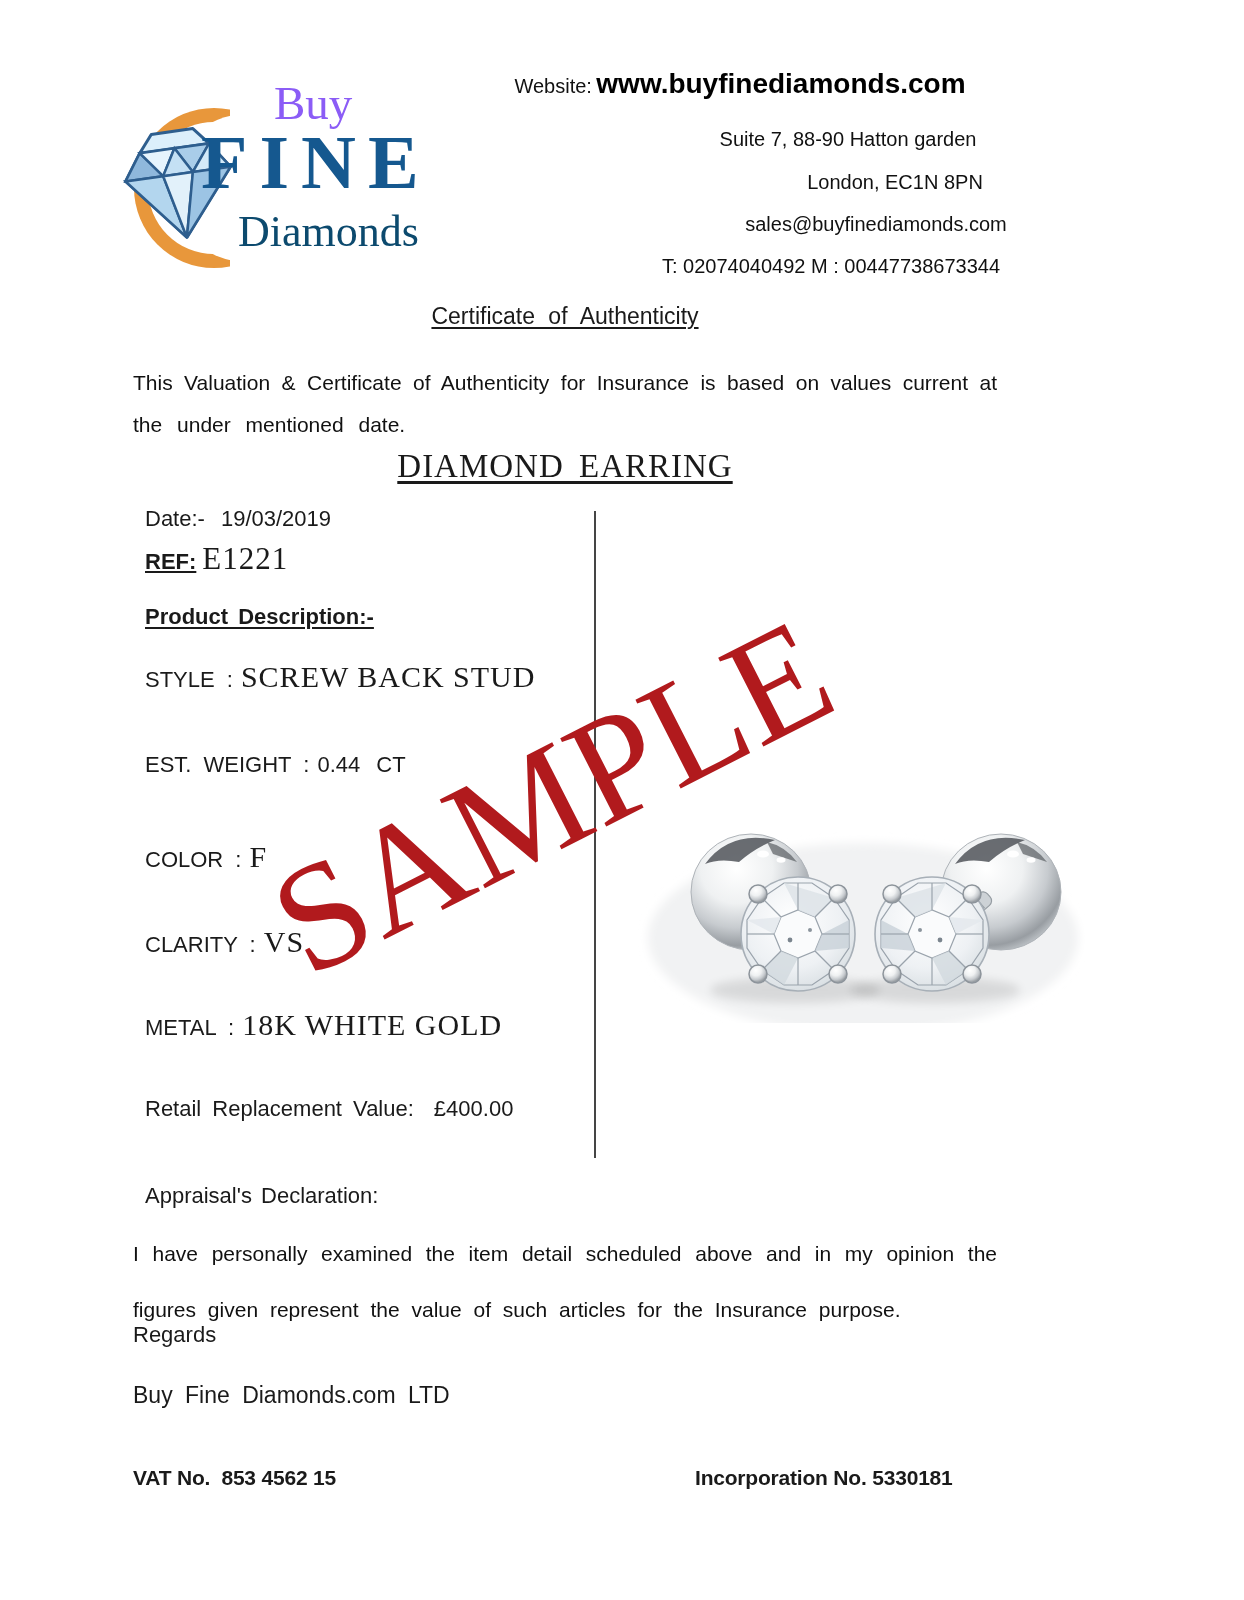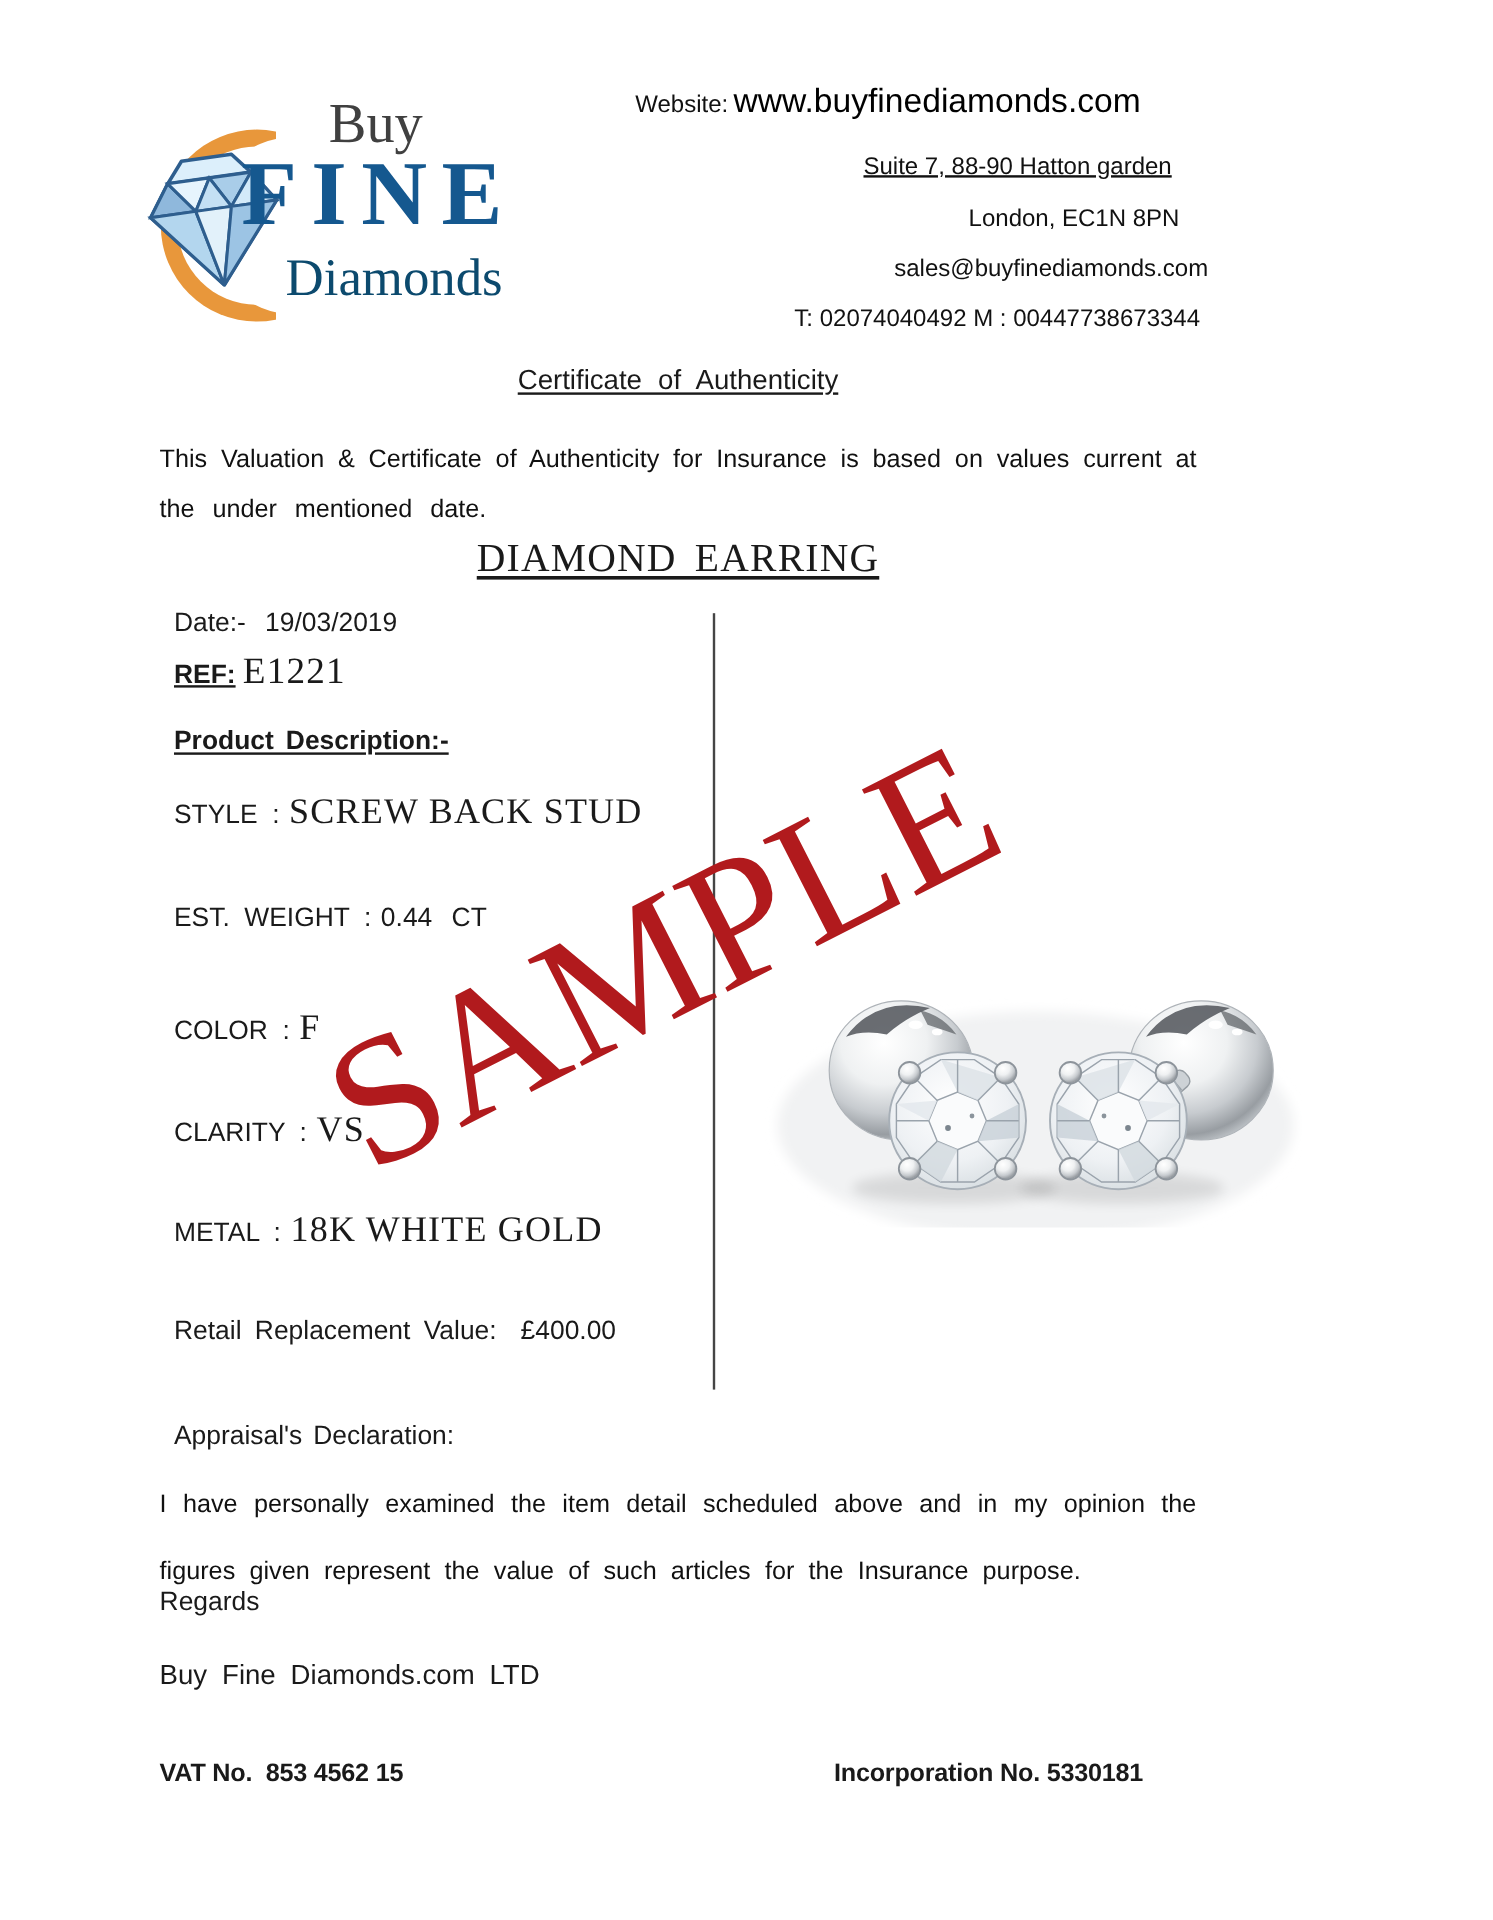--- a/index.html
+++ b/index.html
@@ -4,31 +4,31 @@
 <style>
   html,body{margin:0;padding:0;background:#ffffff;}
   .page{
     position:relative;width:1244px;height:1600px;background:#ffffff;overflow:hidden;
     font-family:"Liberation Sans",sans-serif;color:#1a1a1a;
   }
   .abs{position:absolute;}
   .ctr{transform:translateX(-50%);white-space:nowrap;}
 
   
-  .logo-word1{left:274px;top:76px;font-family:"Liberation Serif",serif;font-size:47px;color:#404040;}
+  .logo-word1{left:274px;top:76px;font-family:"Liberation Serif",serif;font-size:47px;color:#8b5cf6;}
   .logo-word2{left:201px;top:122px;font-family:"Liberation Serif",serif;font-size:76px;font-weight:700;
               letter-spacing:12px;color:#15588F;line-height:80px;}
   .logo-word3{left:238px;top:206px;font-family:"Liberation Serif",serif;font-size:44px;color:#0c4a6e;}
 
   
   .website-line{left:740px;top:68px;}
   .website-label{font-size:20px;color:#111;}
-  .website-url{font-size:28px;font-weight:400;color:#000;}
+  .website-url{font-size:28px;font-weight:700;color:#000;}
   .contact{font-size:20px;color:#111;}
-  .addr1{left:848px;top:128px;text-decoration:underline;}
+  .addr1{left:848px;top:128px;}
   .addr2{left:895px;top:171px;}
   .email{left:876px;top:213px;}
   .phones{left:831px;top:255px;}
 
   
   .col{left:133px;width:864px;}
   .cert-title{top:303px;text-align:center;font-size:23px;word-spacing:7px;
               text-decoration:underline;text-underline-offset:3px;}
   .intro{top:362px;font-size:21px;line-height:42px;color:#111;}
   .intro .l1{text-align:justify;text-align-last:justify;}

